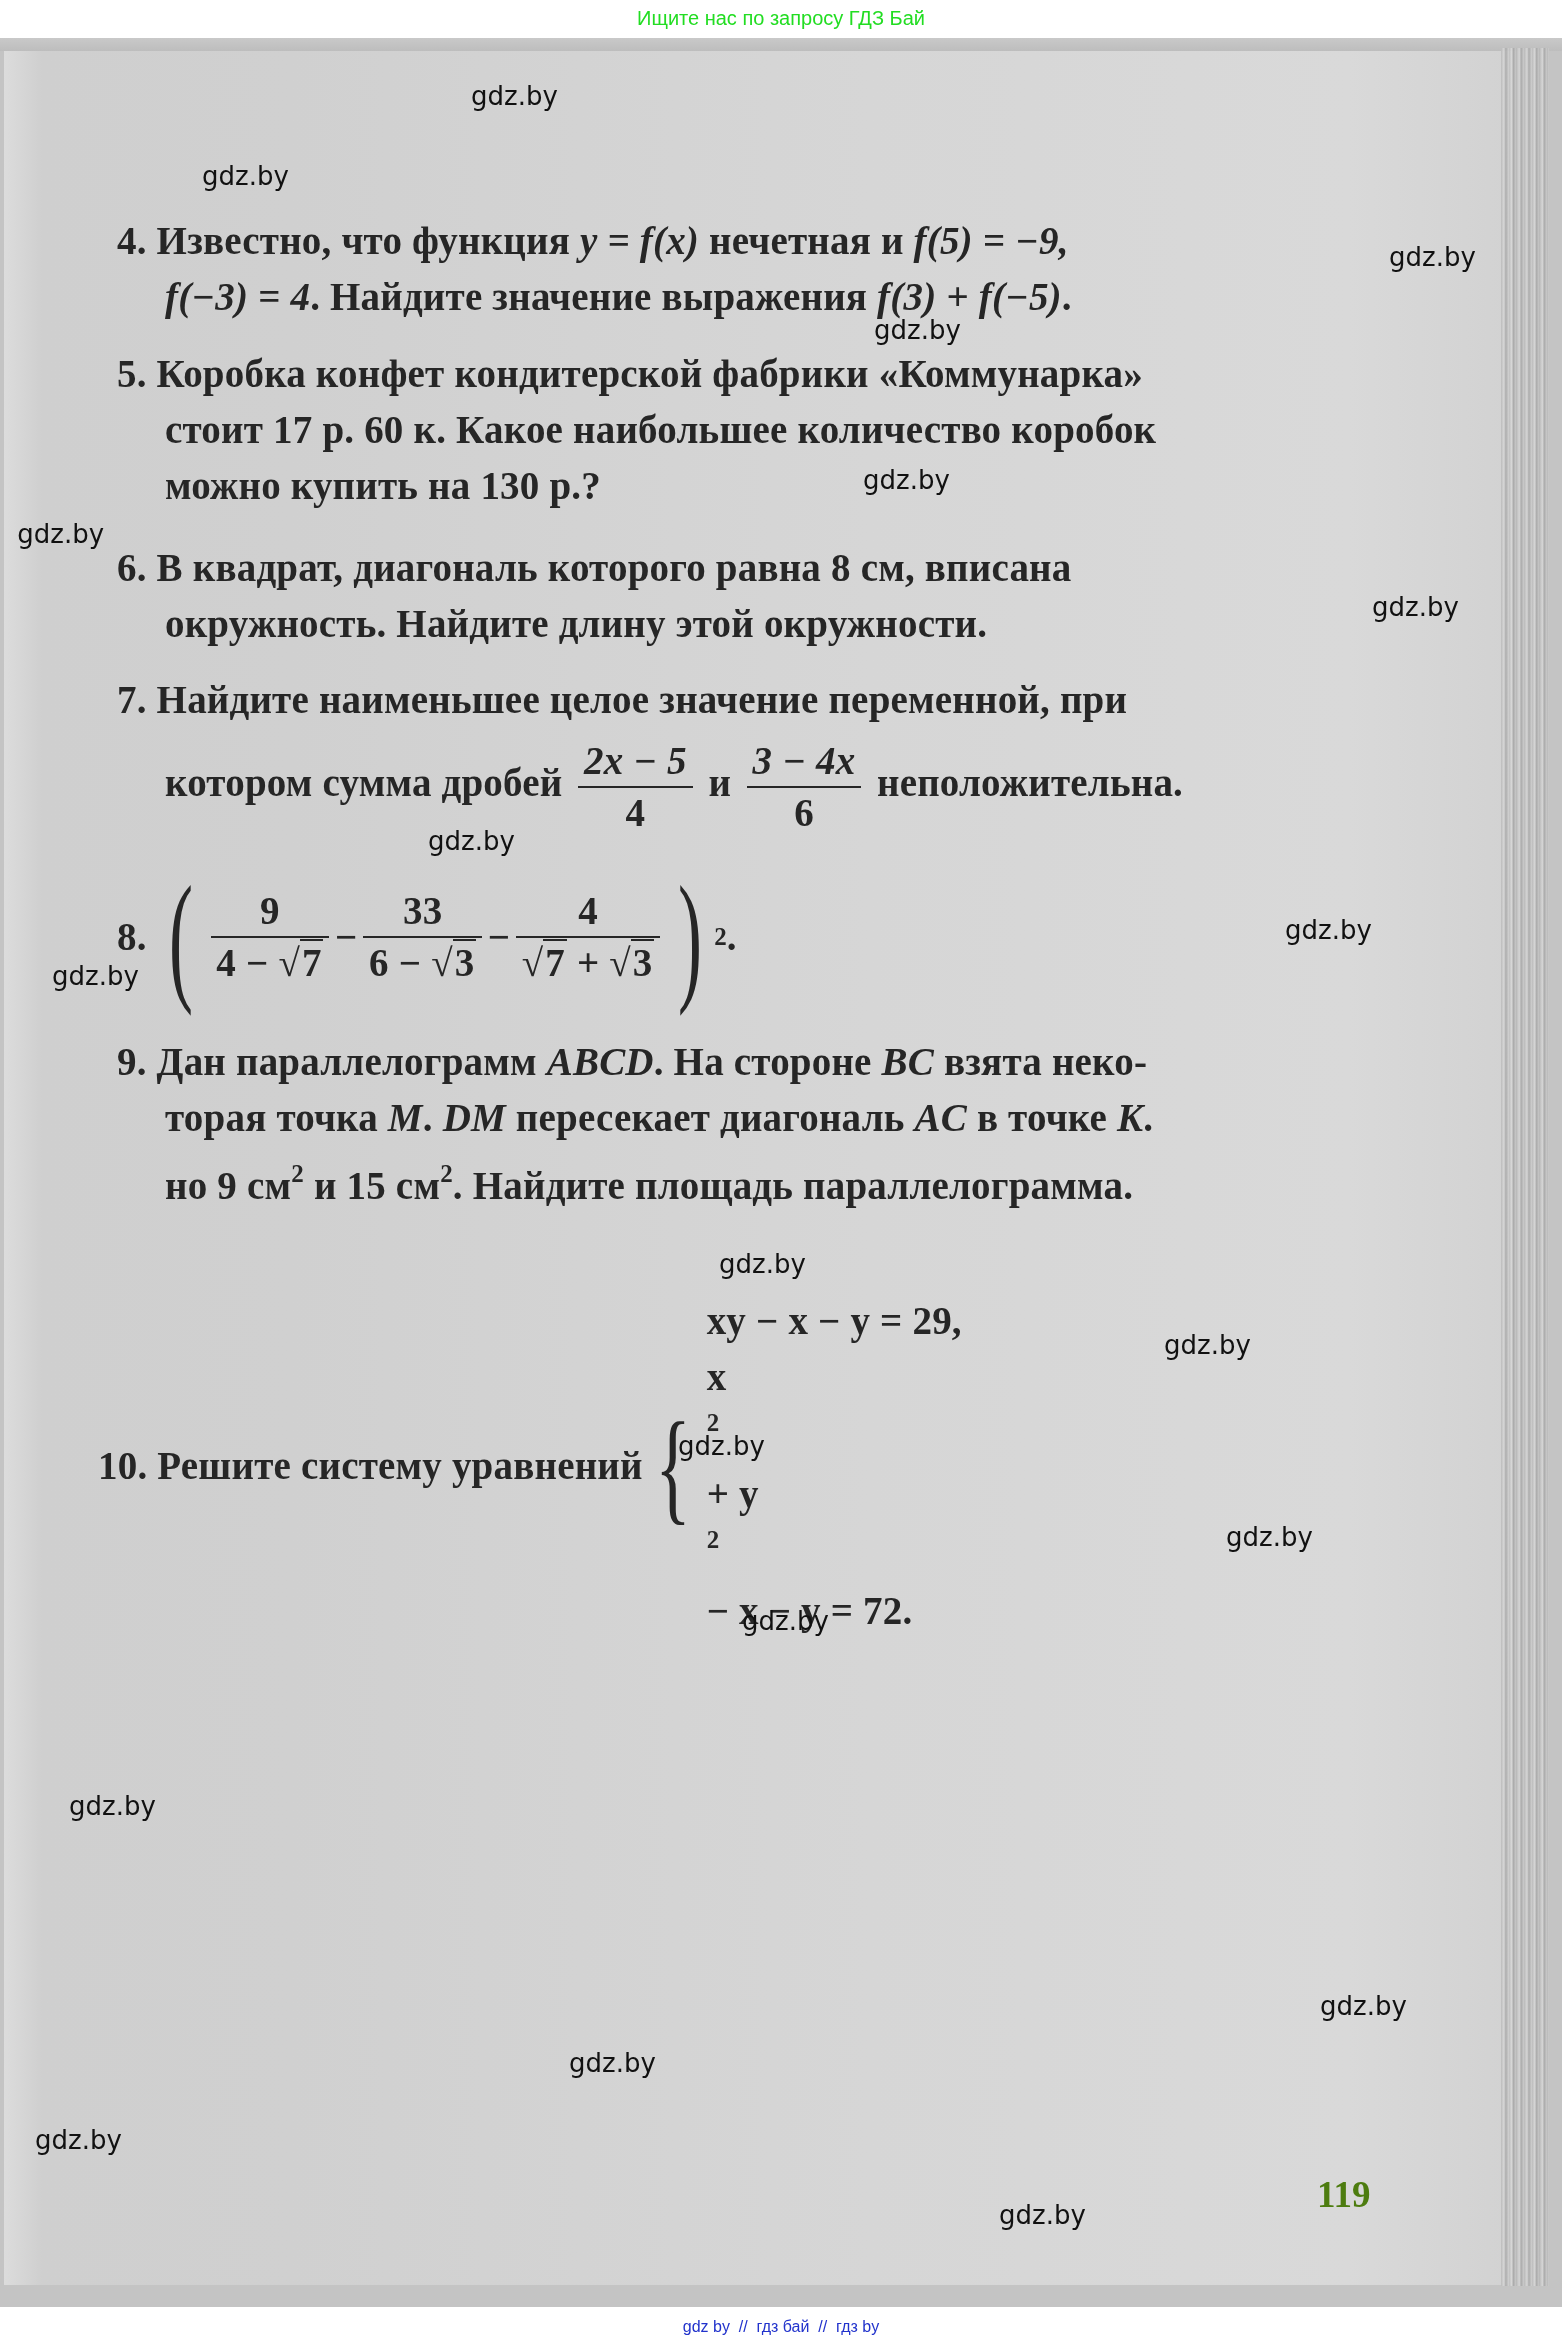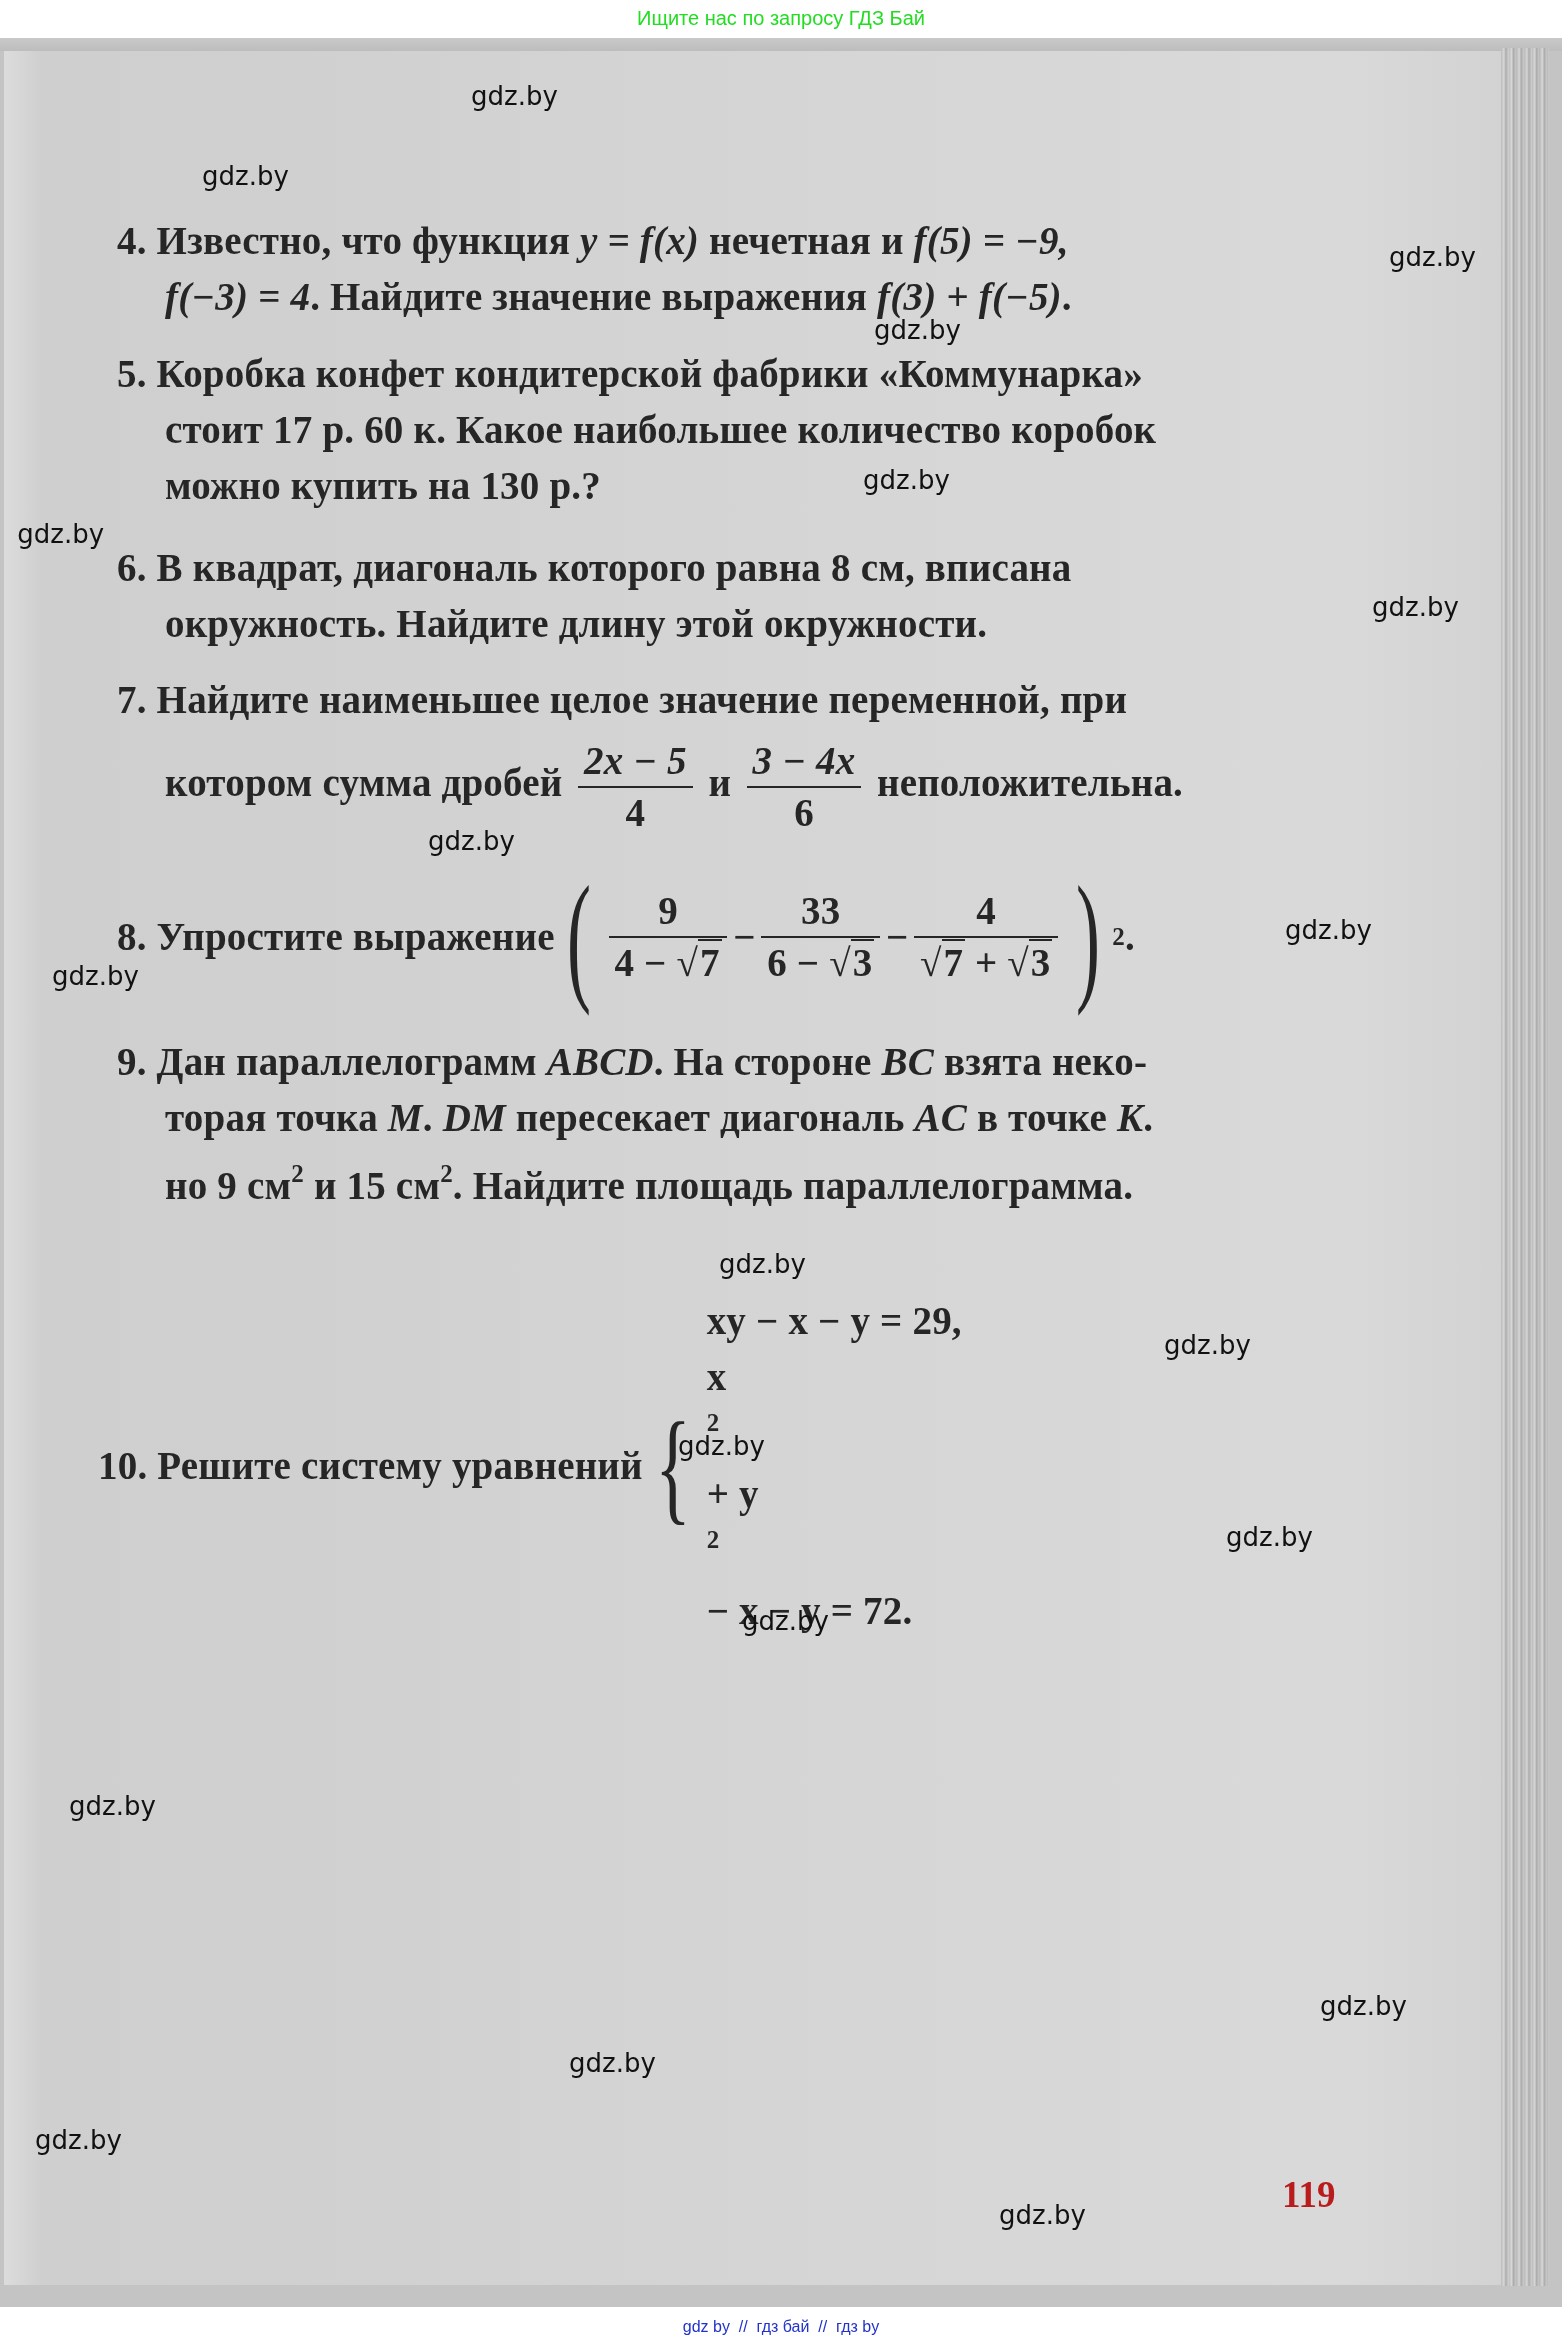--- a/index.html
+++ b/index.html
@@ -54,21 +54,21 @@
   .frac .n { border-bottom: 2.9px solid #262626; }
   .sup { font-size: 25px; vertical-align: 17.3px; }
   .paren { display: inline-block; vertical-align: middle; font-weight: normal; font-size: 144px; line-height: 144px; transform: scaleX(0.5); }
   .sqrt { display: inline-block; }
   .sqrt .rad { border-top: 2.9px solid #262626; padding: 0 1.9px; }
   .brace-sys { display: inline-flex; align-items: center; vertical-align: middle; }
   .brace { font-size: 125px; font-weight: normal; line-height: 125px; transform: scaleX(0.6); margin-right: 3.8px; }
   .sys-lines { display: inline-block; }
   .sys-lines span { display: block; line-height: 56px; }
   .page-number {
-    position: absolute; left: 1282px; top: 2173px; font-size: 37px; font-weight: bold; color: #b91c1c;
+    position: absolute; left: 1317px; top: 2173px; font-size: 37px; font-weight: bold; color: #4d7c0f;
   }
   .wm {
     position: absolute; font-family: "DejaVu Sans", sans-serif; font-size: 26px; color: #111111;
   }
 </style>
 </head>
 <body>
 
 <div class="top-banner">
   <span>Ищите нас по запросу ГДЗ Бай</span>
@@ -123,21 +123,20 @@
       <i class="m n">3 − 4x</i>
       <span class="d">6</span>
     </span>
     <span>неположительна.</span>
   </span>
 </div>
 
 <div class="task" style="top:865px;">
   <span class="line" style="display:flex; align-items:center;">
     <span class="num">8.</span>&nbsp;
-    <span>Упростите выражение</span>
     <span class="paren">(</span>
     <span class="frac">
       <span class="n">9</span>
       <span class="d"><span>4 − </span><span class="sqrt">√<span class="rad">7</span></span></span>
     </span>
     <span>−</span>
     <span class="frac">
       <span class="n">33</span>
       <span class="d"><span>6 − </span><span class="sqrt">√<span class="rad">3</span></span></span>
     </span>

